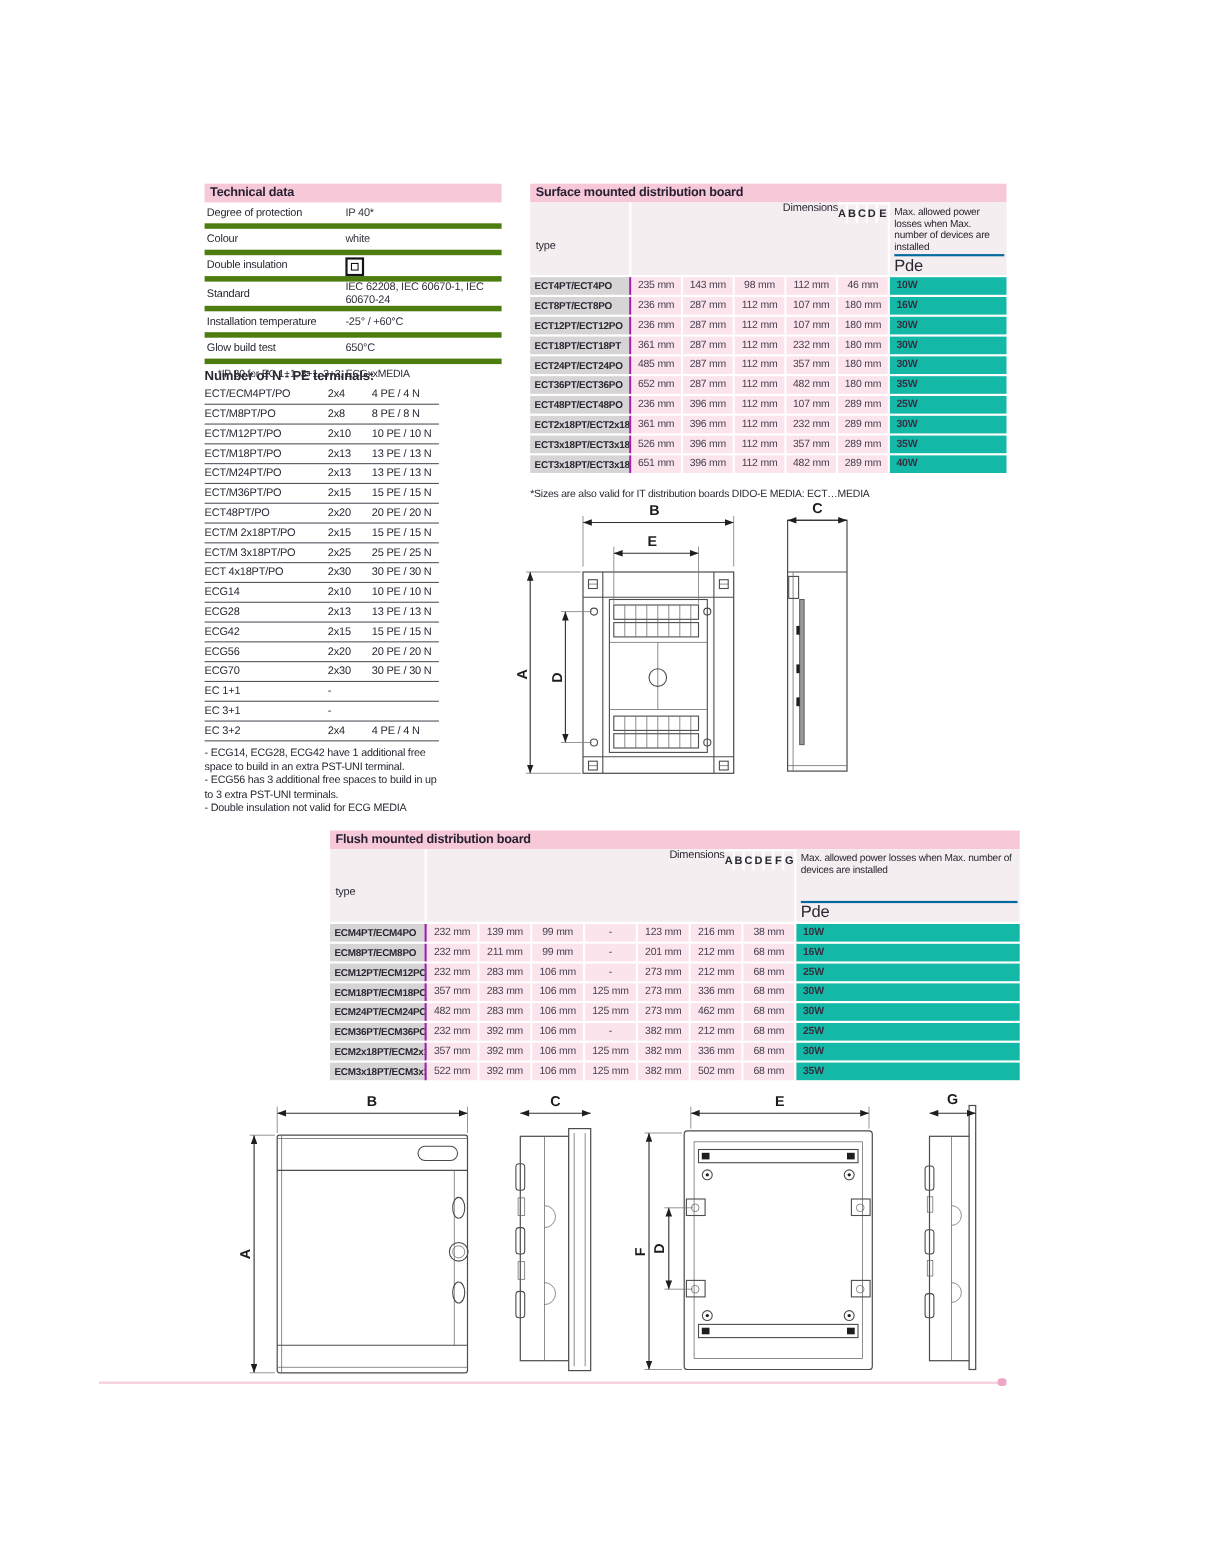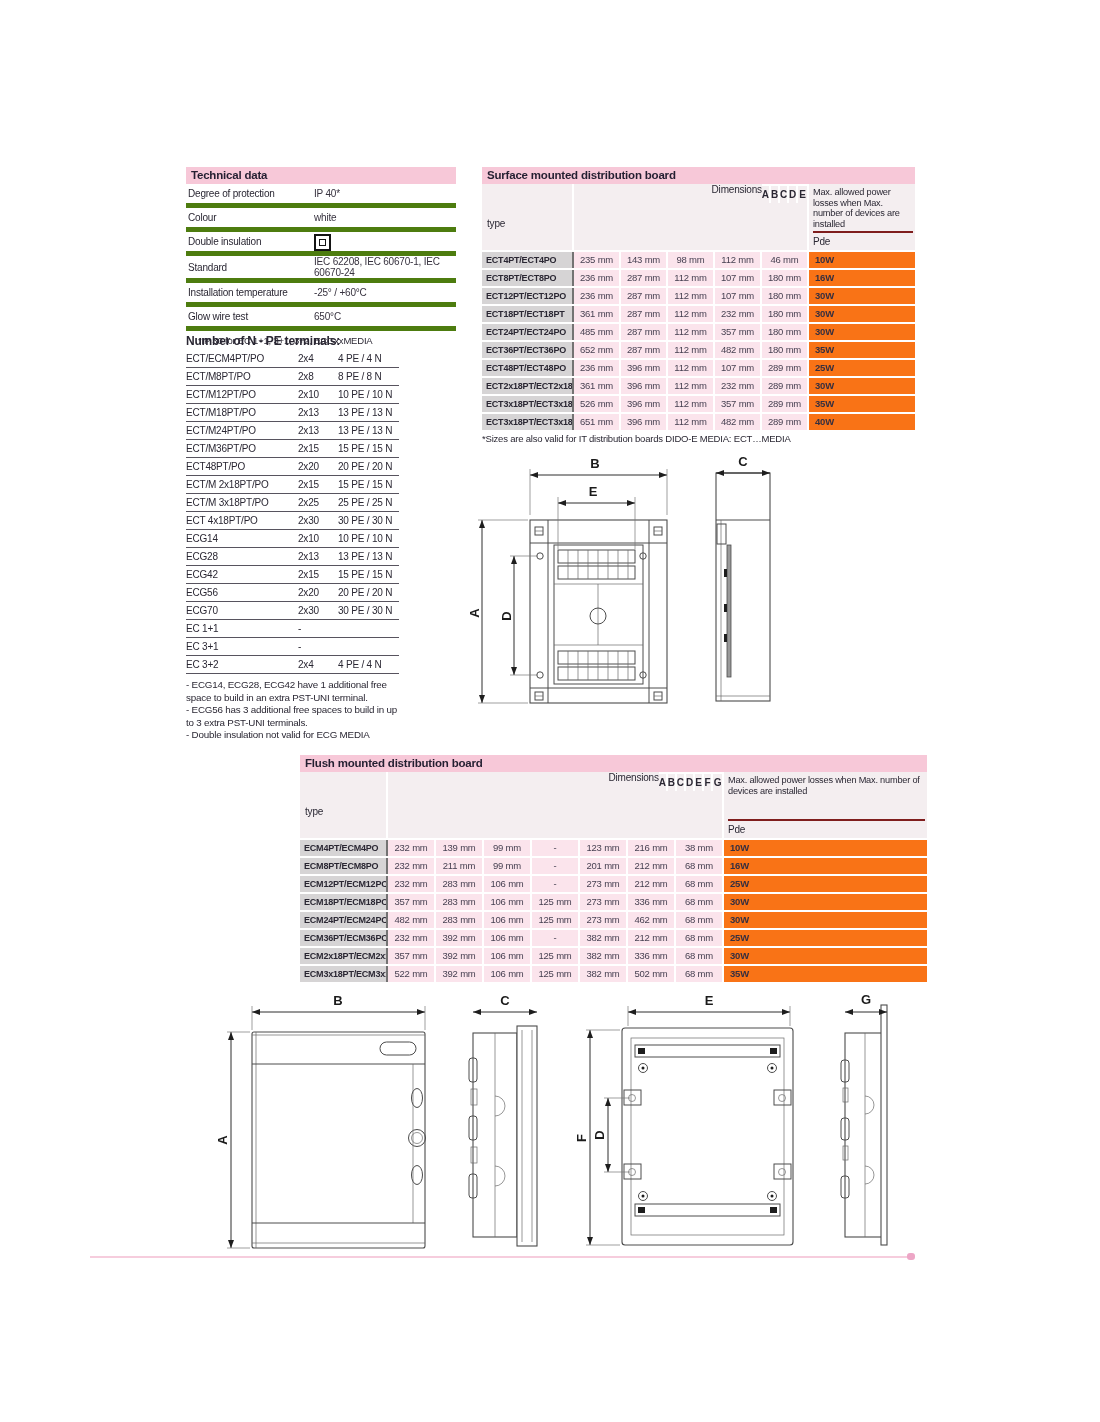--- a/index.html
+++ b/index.html
@@ -41,26 +41,26 @@
   .dtable{background:#fff}
   .dt-head{display:grid;background:#f4eef0;height:66px}
   .h-type{display:flex;align-items:flex-end;padding:0 0 21px 5px;font-size:10px;border-right:2px solid #fff}
   .h-dims{display:flex;flex-direction:row;justify-content:flex-end;border-right:2px solid #fff}
   .h-dims-label{text-align:center;font-size:10px;padding-bottom:2px}
   .dim-letters{display:grid;border-top:2px solid #fff;height:17px}
   .dim-letter{font-size:10px;font-weight:700;text-align:center;line-height:17px;border-right:2px solid #fff}
   .dim-letter:last-child{border-right:none}
   .h-power{display:flex;flex-direction:column;justify-content:flex-end;padding:2px 2px 0 4px;font-size:9.2px;line-height:10.6px}
   .h-power-text{flex:1;padding-top:1px}
-  .h-pde{height:17px;line-height:18px;font-size:10px;border-top:2px solid #7f1d1d}
+  .h-pde{height:17px;line-height:18px;font-size:15px;border-top:2px solid #0369a1}
   .dt-row{display:grid;margin-top:2px}
-  .c-type{background:#d6d4d5;font-size:9px;font-weight:700;line-height:16px;height:16px;padding-left:4px;border-right:2px solid #737373;white-space:nowrap;overflow:hidden}
+  .c-type{background:#d6d4d5;font-size:9px;font-weight:700;line-height:16px;height:16px;padding-left:4px;border-right:2px solid #a21caf;white-space:nowrap;overflow:hidden}
   .c-dim{background:#fbe4ec;font-size:9.5px;text-align:center;line-height:16px;height:16px;border-right:2px solid #fff;color:#453f50}
-  .c-pde{background:#f97316;font-size:9.5px;font-weight:700;line-height:16px;height:16px;padding-left:6px;color:#352f40}
-  .dt-foot{font-size:9.5px;margin-top:3px}
+  .c-pde{background:#14b8a6;font-size:9.5px;font-weight:700;line-height:16px;height:16px;padding-left:6px;color:#352f40}
+  .dt-foot{font-size:9.5px;margin-top:14px}
 
   .surface{left:482px;top:167px;width:433px}
   .surface .dt-head{grid-template-columns:92px 235px 106px}
   .surface .dim-letters{grid-template-columns:repeat(5,1fr)}
   .surface .dt-row{grid-template-columns:92px 47px 47px 47px 47px 47px 1fr}
 
   .flush{left:300px;top:755px;width:627px}
   .flush .dt-head{grid-template-columns:88px 336px 203px}
   .flush .dim-letters{grid-template-columns:repeat(7,1fr)}
   .flush .dt-row{grid-template-columns:88px repeat(7,48px) 1fr}
@@ -100,21 +100,21 @@
       </div>
       <div class="td-row">
         <div class="td-label">Standard</div>
         <div class="td-value">IEC 62208, IEC 60670-1, IEC 60670-24</div>
       </div>
       <div class="td-row">
         <div class="td-label">Installation temperature</div>
         <div class="td-value">-25° / +60°C</div>
       </div>
       <div class="td-row">
-        <div class="td-label">Glow wire test</div>
+        <div class="td-label">Glow build test</div>
         <div class="td-value">650°C</div>
       </div>
     </div>
   <div class="td-foot">*IP 30 for EC 1+1, 3+1, 3+2, ECGxxMEDIA</div>
 </div>
 
 <div class="abs terminals">
   <div class="tm-title">Number of N - PE terminals:</div>
   <div>
       <div class="tm-row">

